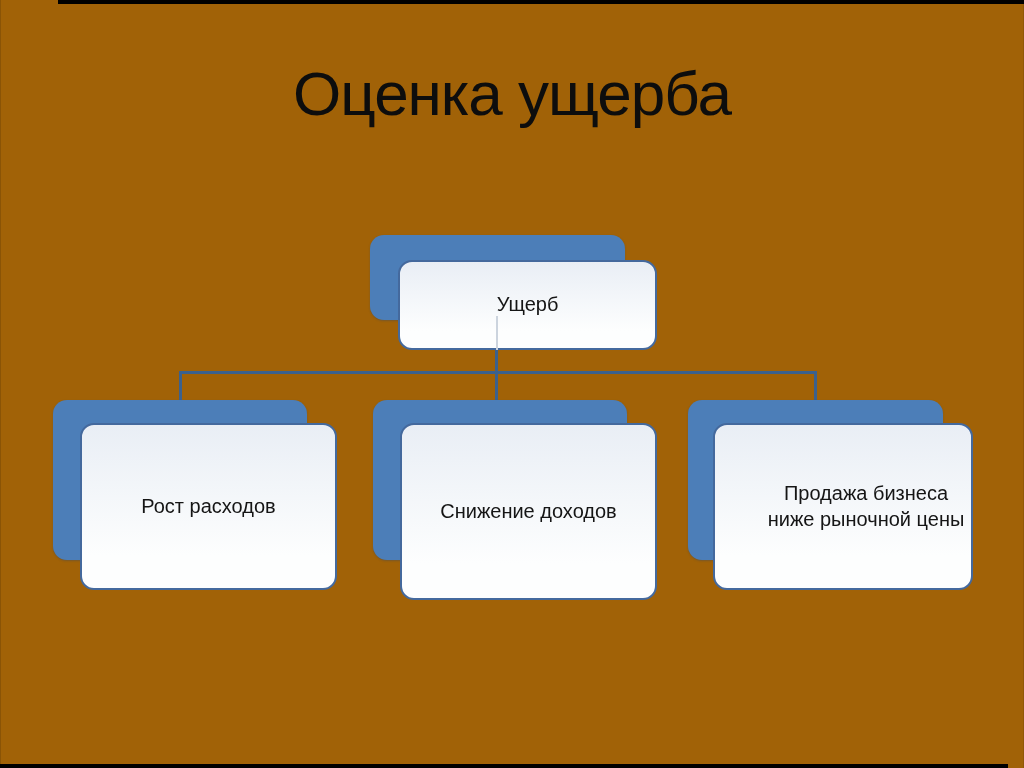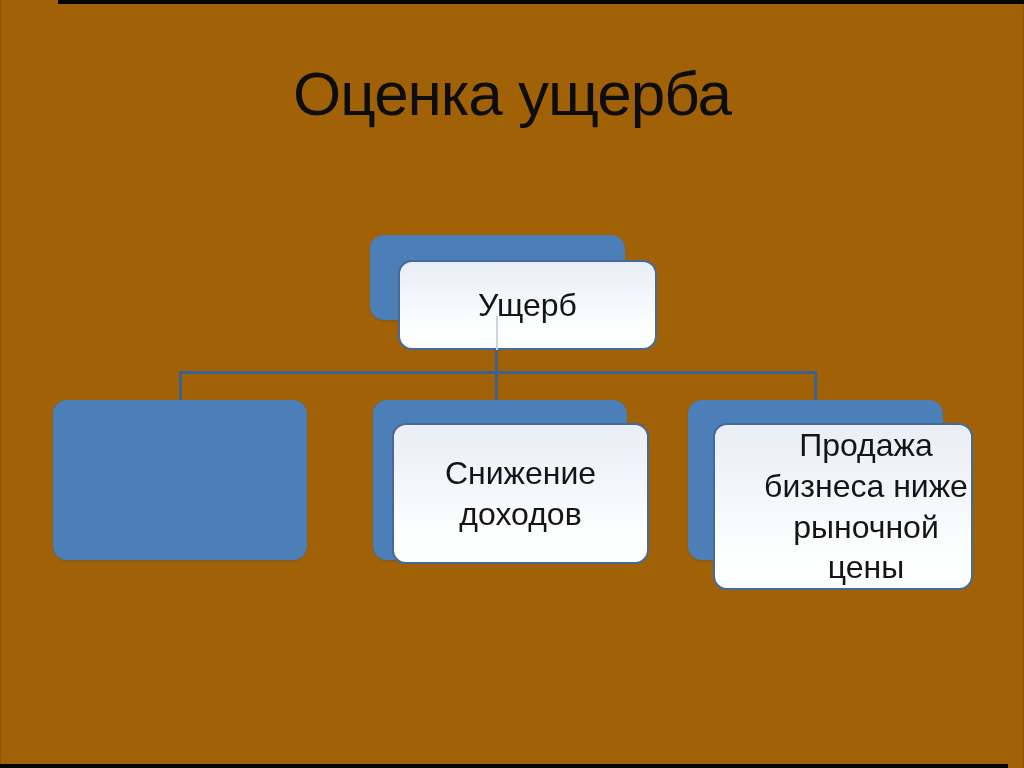--- a/index.html
+++ b/index.html
@@ -54,21 +54,21 @@
     background: linear-gradient(180deg, var(--card-fill-top, #e9eef5) 0%, var(--card-fill-bottom, #fdfefe) 80%);
     border: 2.5px solid var(--card-border, #44699d);
     border-radius: 14px;
     box-sizing: border-box;
     display: flex;
     align-items: center;
     justify-content: center;
     text-align: center;
   }
   .node-label {
-    font-size: 32px;
+    font-size: 20px;
     line-height: 1.27;
     color: #151515;
   }
   
   .conn {
     position: absolute;
     background: var(--connector-blue, #3b618e);
   }
   .conn-faint {
     position: absolute;
@@ -93,23 +93,26 @@
   <div class="conn" style="left:495px; top:372px; width:3px; height:29px;"></div>
   <div class="conn" style="left:814px; top:372px; width:3px; height:29px;"></div>
 
   <div class="node-back" style="left:370px; top:235px; width:255px; height:85px;"></div>
   <div class="node-card" style="left:398px; top:260px; width:259px; height:90px;">
     <div class="conn-faint" style="left:96px; top:54px; width:2px; height:34px;"></div>
     <div class="node-label">Ущерб</div>
   </div>
 
   <div class="node-back" style="left:53px; top:400px; width:254px; height:160px;"></div>
+  <div class="node-card" style="left:80px; top:423px; width:257px; height:167px;">
+    <div class="node-label" style="max-width:215px;">Рост расходов</div>
+  </div>
 
   <div class="node-back" style="left:373px; top:400px; width:254px; height:160px;"></div>
-  <div class="node-card" style="left:392px; top:423px; width:257px; height:141px;">
+  <div class="node-card" style="left:400px; top:423px; width:257px; height:177px;">
     <div class="node-label" style="max-width:190px;">Снижение доходов</div>
   </div>
 
   <div class="node-back" style="left:688px; top:400px; width:255px; height:160px;"></div>
   <div class="node-card" style="left:713px; top:423px; width:260px; height:167px;justify-content:flex-end;">
     <div class="node-label" style="max-width:210px;">Продажа бизнеса ниже рыночной цены</div>
   </div>
 
 </div>
 

